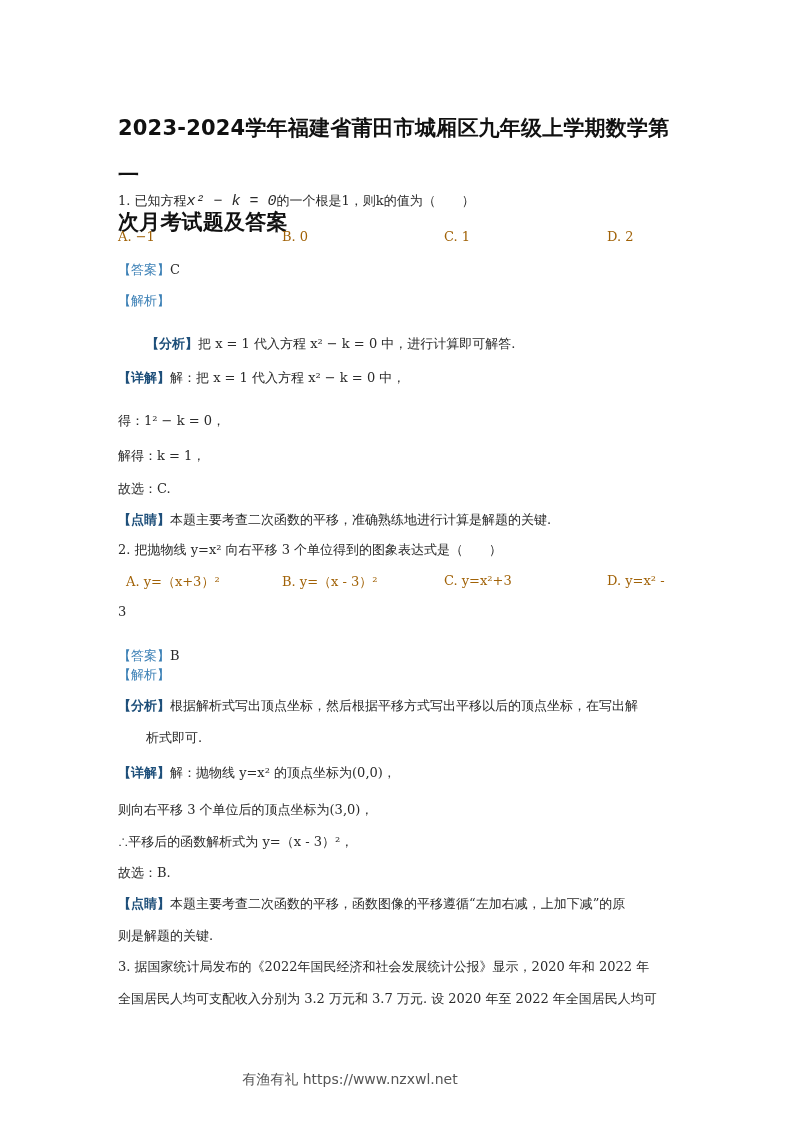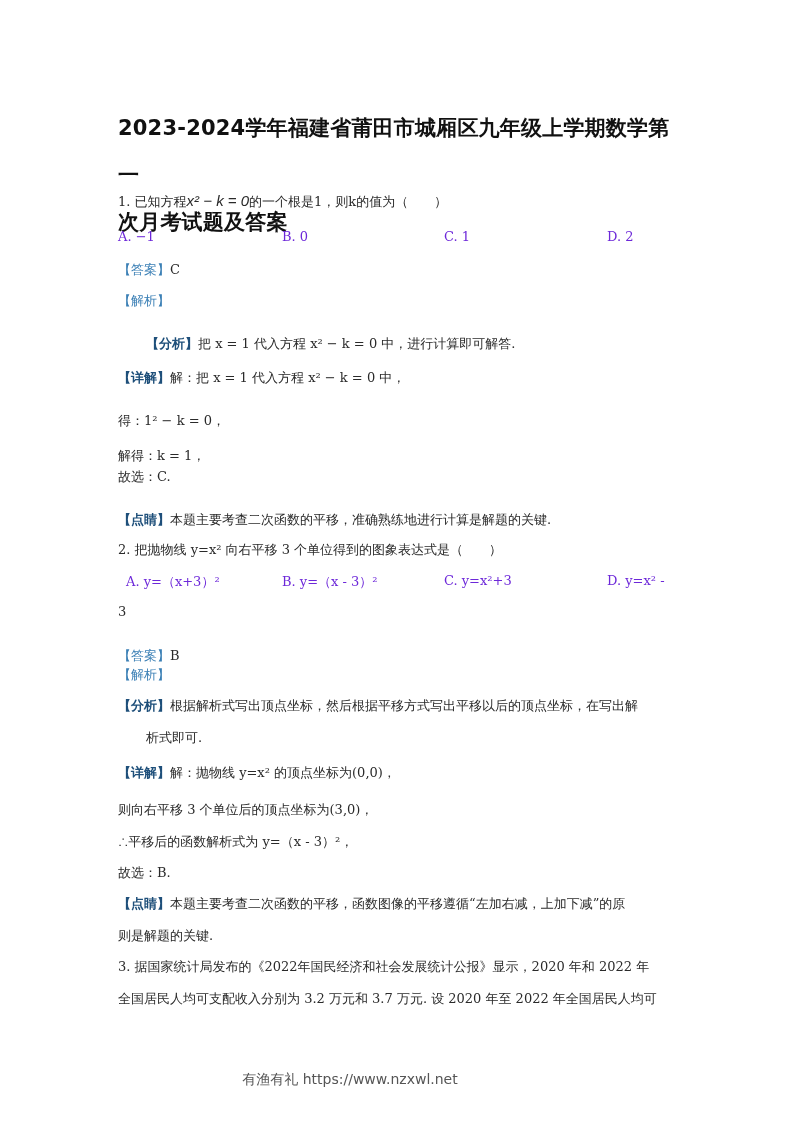--- a/index.html
+++ b/index.html
@@ -3,24 +3,24 @@
   <meta charset="utf-8">
   <style>
     html, body { margin: 0; padding: 0; background: #ffffff; }
     body { width: 793px; height: 1122px; position: relative; overflow: hidden;
            font-family: "DejaVu Serif", "Liberation Serif", serif; color: #222; }
     .page { position: absolute; left: 0; top: 0; width: 793px; height: 1122px; }
     .title { position: absolute; left: 118px; top: 105px; width: 570px;
              font-family: "DejaVu Sans", "Liberation Sans", sans-serif; font-weight: bold;
              font-size: 21px; line-height: 47px; color: #111; letter-spacing: 0.2px; }
     .line { position: absolute; left: 118px; font-size: 13px; white-space: nowrap; color: #2a2a2a; }
-    .opt { position: absolute; font-size: 13px; white-space: nowrap; color: #6d28d9; }
+    .opt { position: absolute; font-size: 13px; white-space: nowrap; color: #a16207; }
     .tag-blue { color: #3a7fb5; }
     .br { color: #1e4f7a; font-weight: bold; }
-    .math { font-family: Liberation Sans, sans-serif; font-style: italic; font-size: 15px; }
+    .math { font-family: Liberation Mono, monospace; font-style: italic; font-size: 15px; }
     .footer { position: absolute; left: 0; width: 700px; top: 1071px; text-align: center;
               font-family: "DejaVu Sans", "Liberation Sans", sans-serif; font-size: 14px; color: #555; }
   </style>
 </head>
 <body>
 
 <div class="page">
 
   <div class="title">
     <div>2023-2024学年福建省莆田市城厢区九年级上学期数学第一</div>
@@ -41,21 +41,21 @@
   <div class="line tag-blue" style="top:292px;">【解析】</div>
 
   <div class="line" style="top:335px;margin-left:28px;">
     <span class="br">【分析】</span><span>把 x = 1 代入方程 x² − k = 0 中，进行计算即可解答.</span>
   </div>
   <div class="line" style="top:369px;">
     <span class="br">【详解】</span><span>解：把 x = 1 代入方程 x² − k = 0 中，</span>
   </div>
   <div class="line" style="top:412px;">得：1² − k = 0，</div>
   <div class="line" style="top:447px;">解得：k = 1，</div>
-  <div class="line" style="top:468px;">故选：C.</div>
+  <div class="line" style="top:480px;">故选：C.</div>
   <div class="line" style="top:511px;">
     <span class="br">【点睛】</span><span>本题主要考查二次函数的平移，准确熟练地进行计算是解题的关键.</span>
   </div>
 
   <div class="line" style="top:541px;">2. 把抛物线 y=x² 向右平移 3 个单位得到的图象表达式是（　　）</div>
   <div class="opt" style="left:126px; top:573px;">A. y=（x+3）²</div>
   <div class="opt" style="left:282px; top:573px;">B. y=（x - 3）²</div>
   <div class="opt" style="left:444px; top:573px;">C. y=x²+3</div>
   <div class="opt" style="left:607px; top:573px;">D. y=x² -</div>
   <div class="line" style="top:604px;">3</div>

